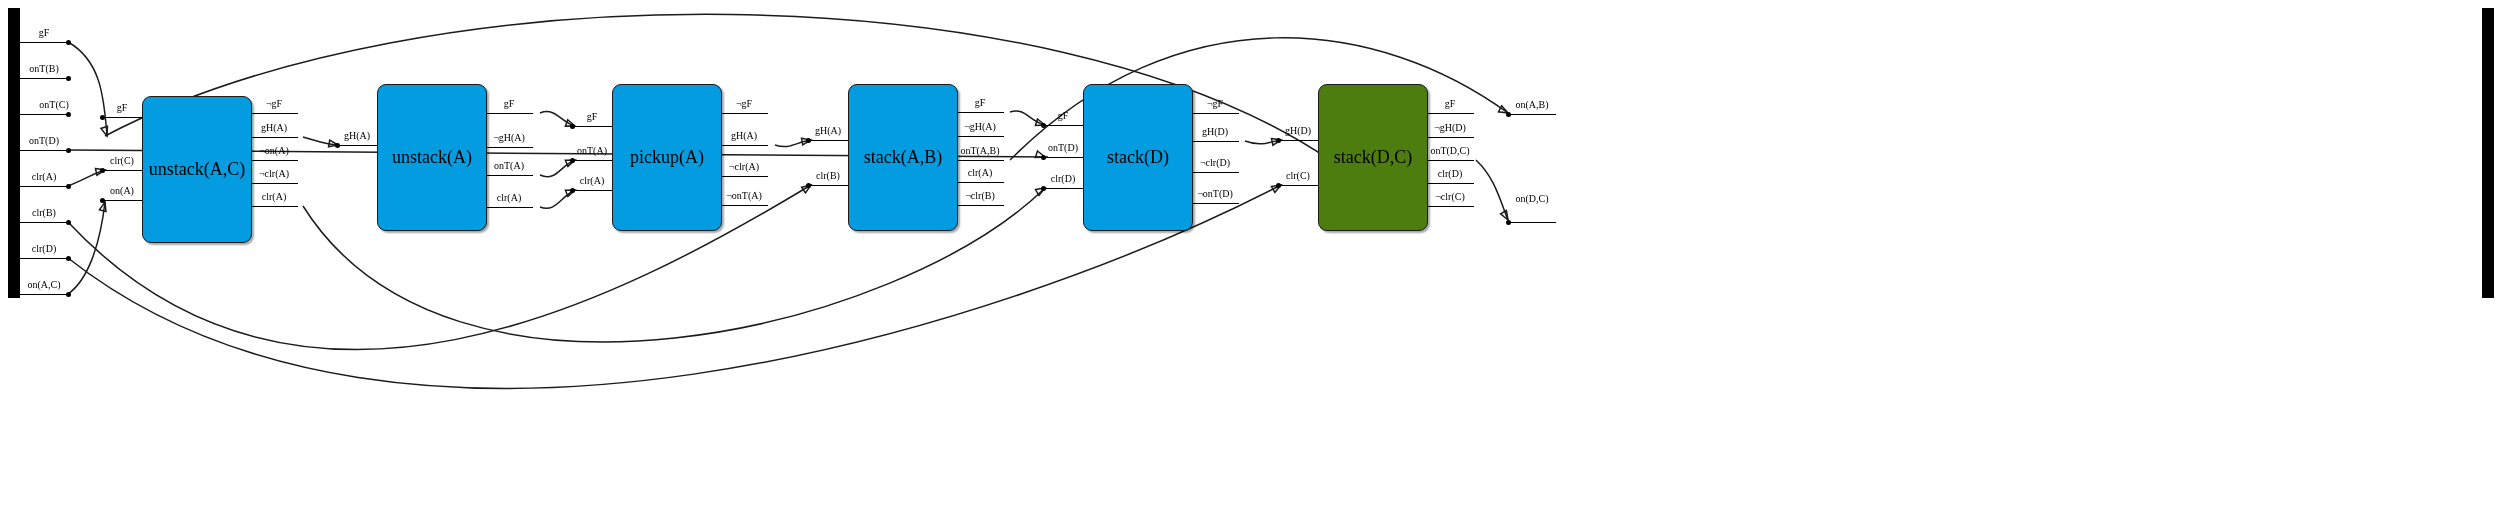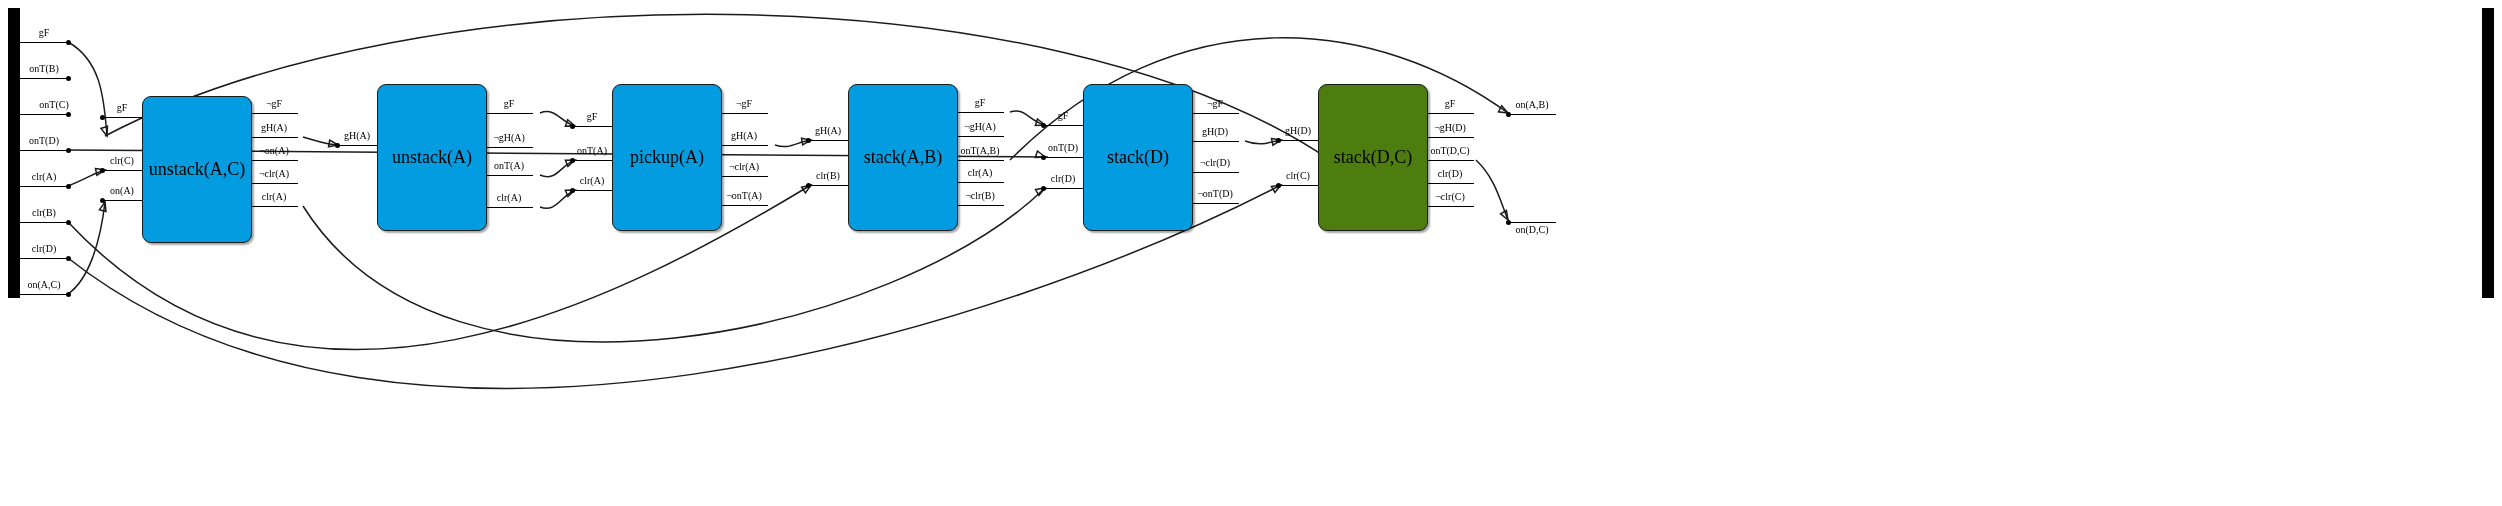--- a/index.html
+++ b/index.html
@@ -91,21 +91,21 @@
       <div class="port-line" style="left: 20px; top: 258px; width: 48px;"></div>
       <div class="plabel" style="left: 44px; top: 254px;">clr(D)</div>
       <div class="dot" style="left: 65.5px; top: 256px;"></div>
       <div class="port-line" style="left: 20px; top: 294px; width: 48px;"></div>
       <div class="plabel" style="left: 44px; top: 290px;">on(A,C)</div>
       <div class="dot" style="left: 65.5px; top: 292px;"></div>
       <div class="port-line" style="left: 1508px; top: 114px; width: 48px;"></div>
       <div class="plabel" style="left: 1532px; top: 110px;">on(A,B)</div>
       <div class="dot" style="left: 1505.5px; top: 112px;"></div>
       <div class="port-line" style="left: 1508px; top: 222px; width: 48px;"></div>
-      <div class="plabel" style="left: 1532px; top: 235px;">on(D,C)</div>
+      <div class="plabel" style="left: 1532px; top: 204px;">on(D,C)</div>
       <div class="dot" style="left: 1505.5px; top: 220px;"></div>
       <div class="port-line" style="left: 102px; top: 117px; width: 40px;"></div>
       <div class="plabel" style="left: 122px; top: 113px;">gF</div>
       <div class="dot" style="left: 99.5px; top: 115px;"></div>
       <div class="port-line" style="left: 102px; top: 170px; width: 40px;"></div>
       <div class="plabel" style="left: 122px; top: 166px;">clr(C)</div>
       <div class="dot" style="left: 99.5px; top: 168px;"></div>
       <div class="port-line" style="left: 102px; top: 200px; width: 40px;"></div>
       <div class="plabel" style="left: 122px; top: 196px;">on(A)</div>
       <div class="dot" style="left: 99.5px; top: 198px;"></div>

